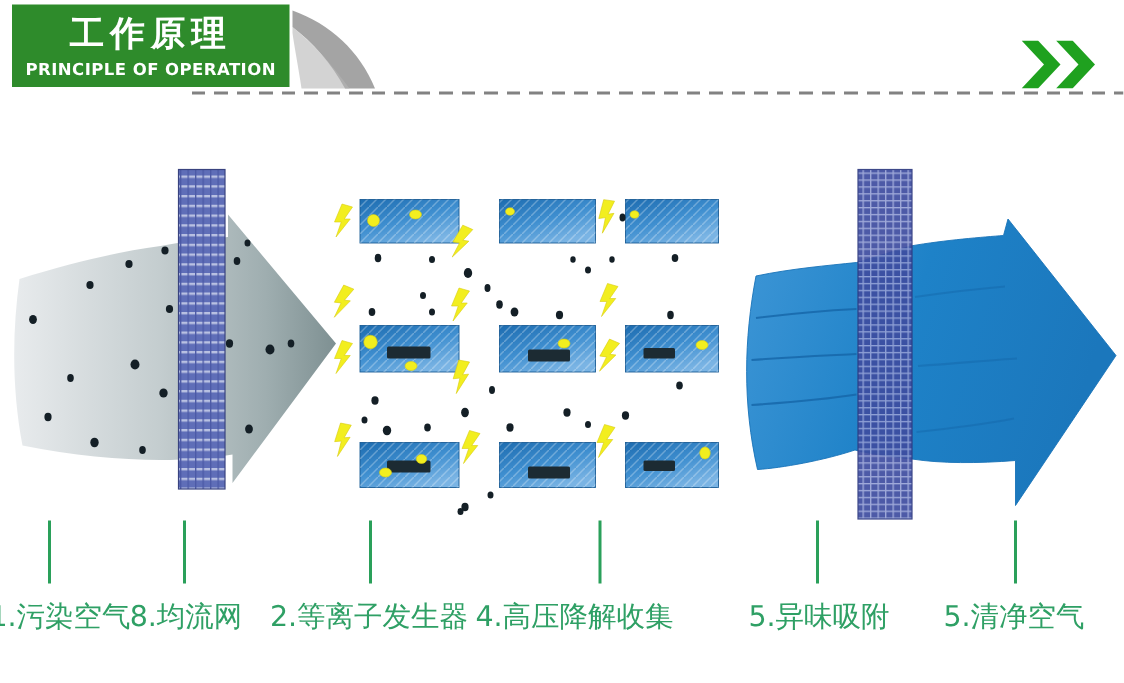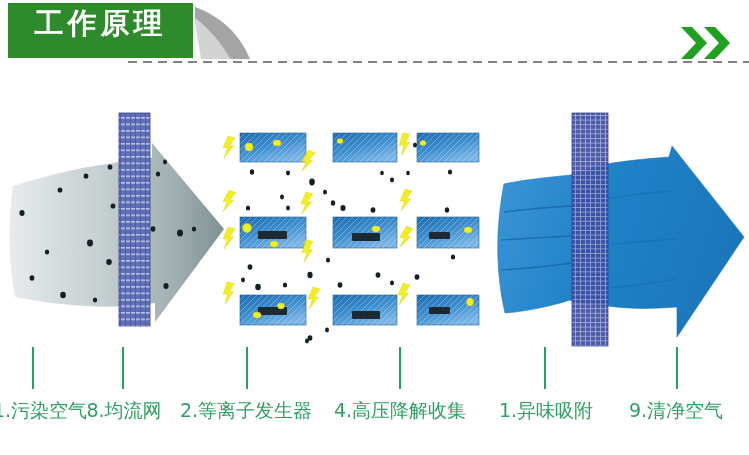--- a/index.html
+++ b/index.html
@@ -5,21 +5,21 @@
   html,body { margin:0; padding:0; }
   body {
     width:749px; height:455px; position:relative; background:#ffffff;
     font-family:"DejaVu Sans","Liberation Sans",sans-serif; overflow:hidden;
   }
   .header-box {
     position:absolute; left:8px; top:3px; width:185px; height:55px;
     background:#2E8B2B; color:#fff; text-align:center; z-index:3;
   }
   .header-title {
-    font-size:29px; font-weight:bold; letter-spacing:4px; line-height:34px; margin-top:3px;
+    font-size:23px; font-weight:bold; letter-spacing:4px; line-height:34px; margin-top:3px;
   }
   .header-subtitle {
     font-size:11px; font-weight:bold; letter-spacing:0.3px; line-height:14px;
   }
   .dashed-line {
     position:absolute; left:128px; top:61px; width:621px; height:2px;
     background:repeating-linear-gradient(90deg,#828282 0 9px,transparent 9px 15px);
     z-index:2;
   }
   .deco-svg { position:absolute; left:0; top:0; z-index:2; }
@@ -28,20 +28,21 @@
   .step-label {
     position:absolute; top:398px; transform:translateX(-50%);
     font-size:19px; color:#2FA065; white-space:nowrap; z-index:4;
   }
 </style>
 </head>
 <body>
 
 <div class="header-box">
   <div class="header-title">工作原理</div>
+  <div class="header-subtitle">PRINCIPLE OF OPERATION</div>
 </div>
 
 <svg class="deco-svg" width="300" height="70">
   <path d="M195,7 C220,16 240,34 250,59 L230,59 C221,42 208,28 195,18 Z" fill="#8a8a8a" opacity="0.78"></path>
   <path d="M195,18 C210,30 222,44 233,59 L201,59 C199,45 196,30 195,22 Z" fill="#b5b5b5" opacity="0.6"></path>
 </svg>
 
 <div class="dashed-line"></div>
 
 <svg class="chevrons" width="52" height="32">
@@ -229,15 +230,15 @@
     <line x1="247" y1="347" x2="247" y2="389"></line>
     <line x1="400" y1="347" x2="400" y2="389"></line>
     <line x1="545" y1="347" x2="545" y2="389"></line>
     <line x1="677" y1="347" x2="677" y2="389"></line>
   </g>
 </svg>
 
 <div class="step-label" style="left:40px">1.污染空气</div>
 <div class="step-label" style="left:124px">8.均流网</div>
 <div class="step-label" style="left:246px">2.等离子发生器</div>
-<div class="step-label" style="left:400px">4.高压降解收集</div>
-<div class="step-label" style="left:546px">1.异味吸附</div>
-<div class="step-label" style="left:676px">9.清净空气</div>
+<div class="step-label" style="left:383px">4.高压降解收集</div>
+<div class="step-label" style="left:546px">5.异味吸附</div>
+<div class="step-label" style="left:676px">5.清净空气</div>
 
 </body></html>

